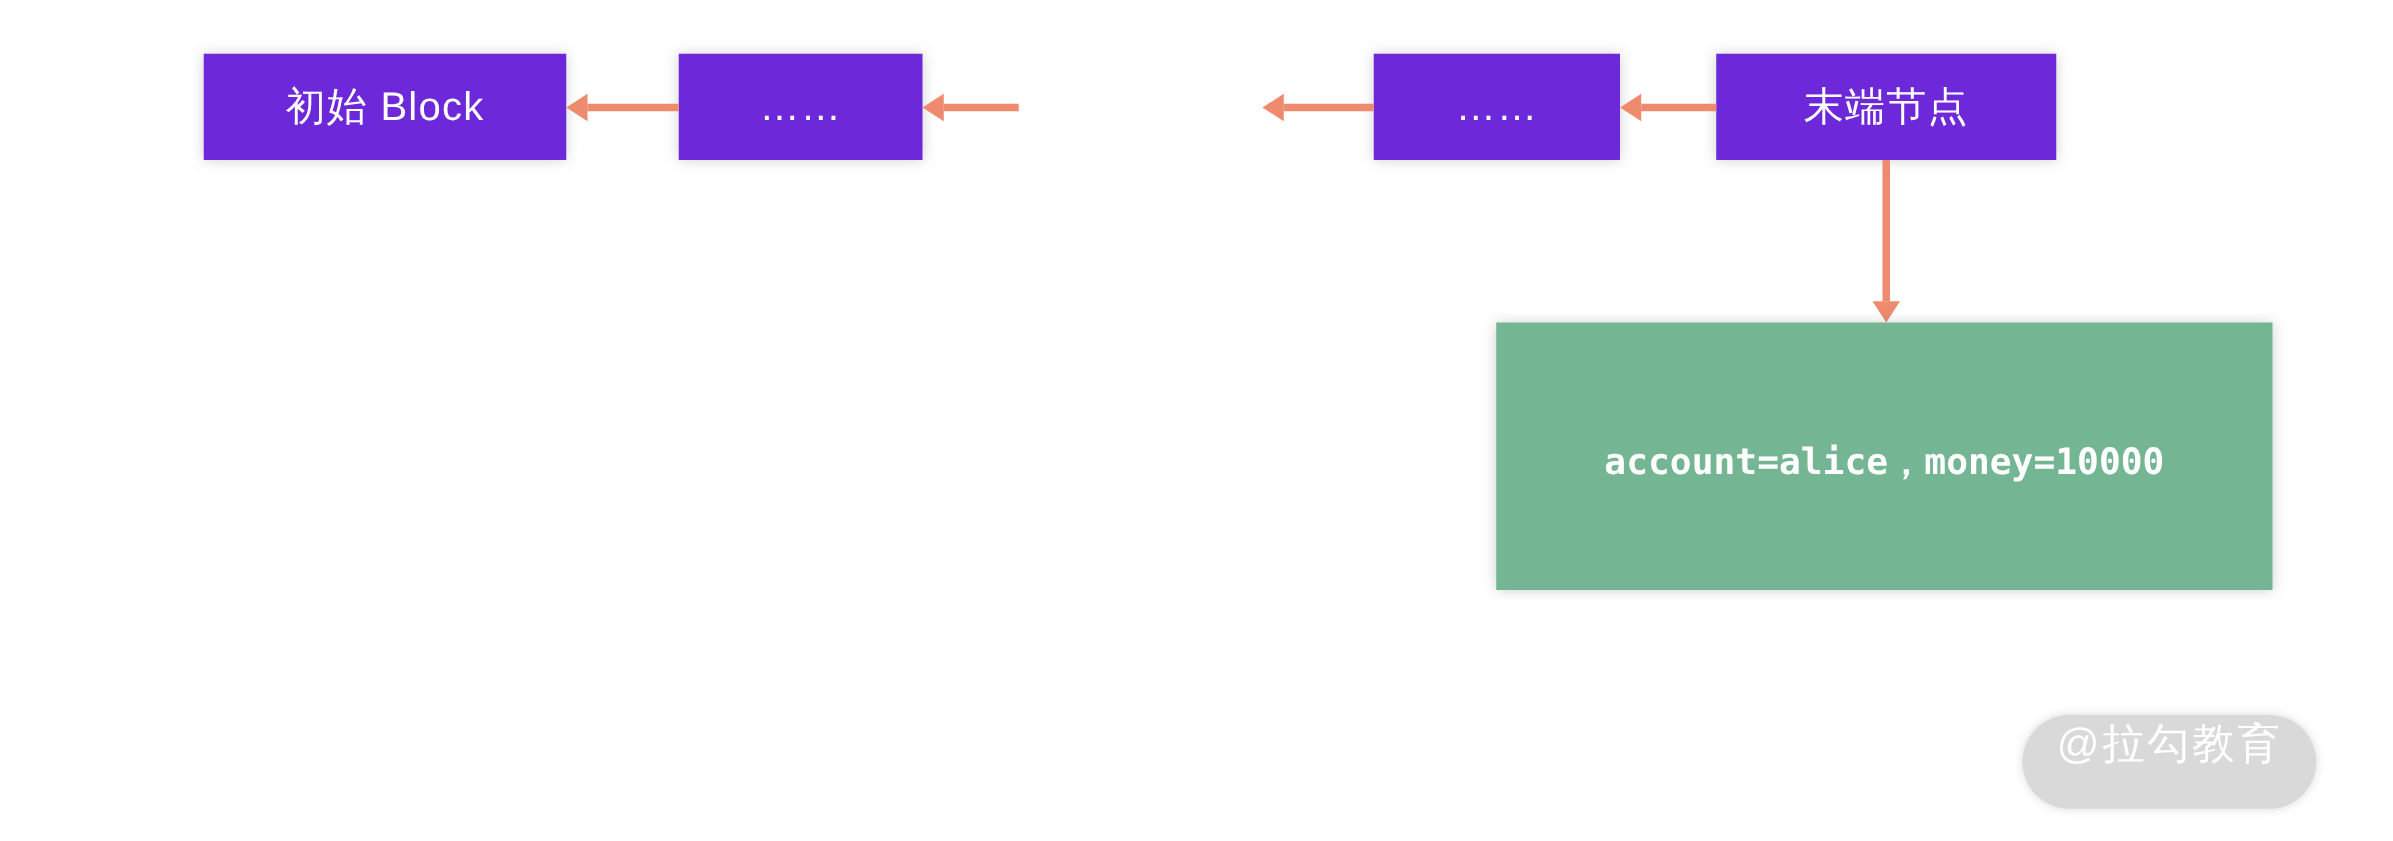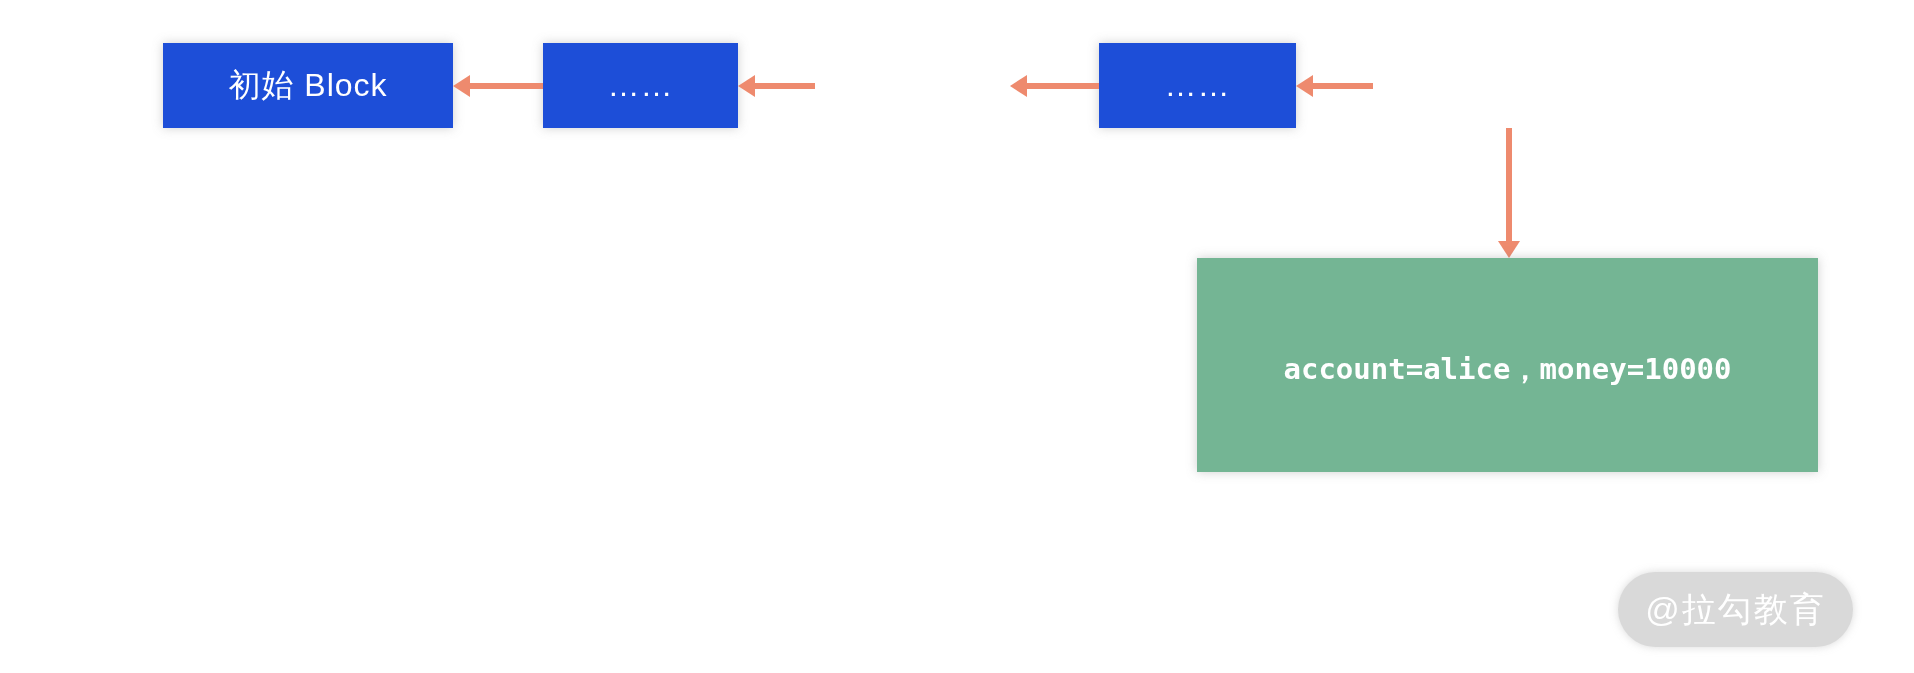--- a/index.html
+++ b/index.html
@@ -12,21 +12,21 @@
     height: 673px;
     background: #ffffff;
     overflow: hidden;
   }
 
   
   .block {
     position: absolute;
     top: 43px;
     height: 85px;
-    background: #1d4ed8;
+    background: #6d28d9;
     color: #ffffff;
     display: flex;
     align-items: center;
     justify-content: center;
     font-size: 32px;
     font-weight: 500;
     letter-spacing: 1px;
     box-shadow: 0 0 10px rgba(120,120,120,0.35);
   }
   .block-1 { left: 163px;  width: 290px; }
@@ -112,41 +112,44 @@
   .watermark {
     position: absolute;
     left: 1618px;
     top: 572px;
     width: 235px;
     height: 75px;
     background: #d9d9d9;
     border-radius: 38px;
     color: #ffffff;
     display: flex;
-    align-items: center;
+    align-items: flex-start;
     justify-content: center;
     font-size: 34px;
     font-weight: 500;
     letter-spacing: 2px;
     box-shadow: 0 0 8px rgba(150,150,150,0.35);
   }
 </style>
 </head>
 <body>
 
 <div class="canvas">
 
   <div class="block block-1">
     <span>初始 Block</span>
   </div>
   <div class="block block-2">
     <span>……</span>
   </div>
   <div class="block block-4">
     <span>……</span>
+  </div>
+  <div class="block block-5">
+    <span>末端节点</span>
   </div>
 
   <div class="arrow-h arrow-1">
     <div class="head"></div>
     <div class="shaft"></div>
   </div>
   <div class="arrow-h arrow-2">
     <div class="head"></div>
     <div class="shaft"></div>
   </div>

